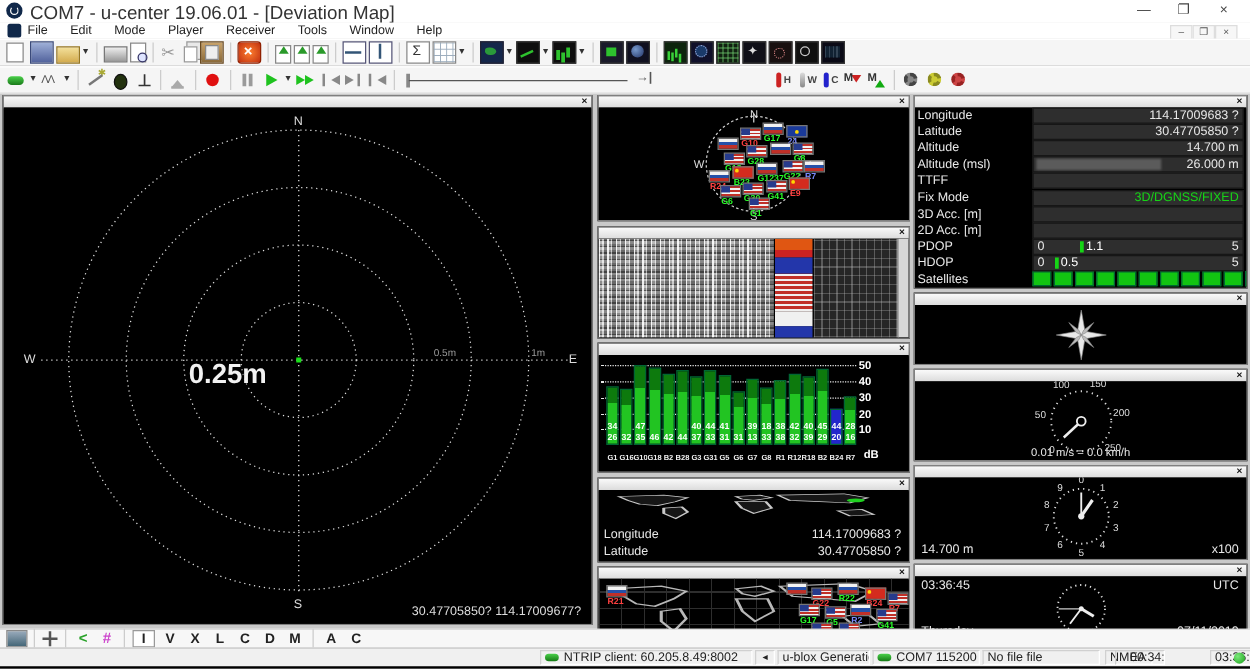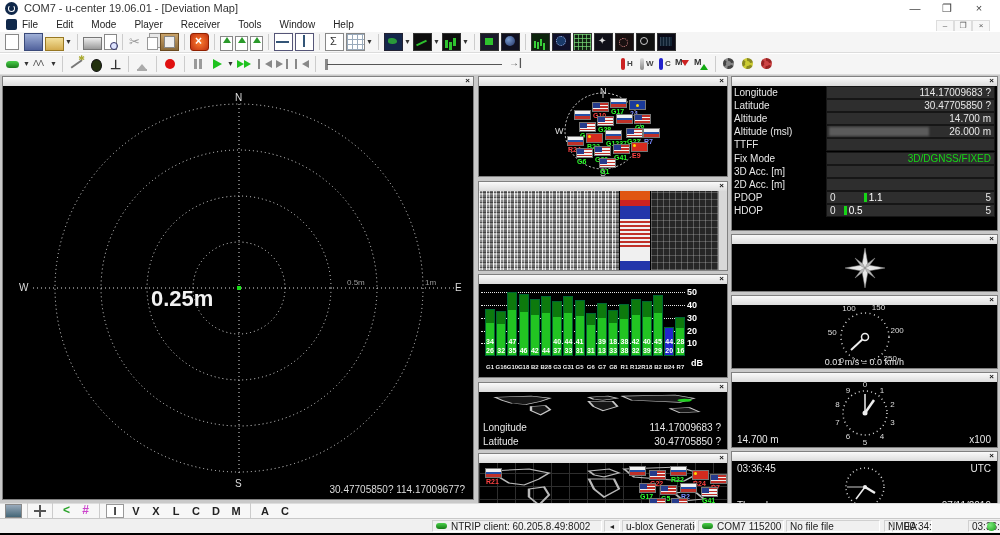--- a/index.html
+++ b/index.html
@@ -3,21 +3,21 @@
 <meta charset="utf-8">
 <style>
   html,body{margin:0;padding:0;background:#222;}
   #app{position:relative;width:1000px;height:535px;background:#c9c9c9;overflow:hidden;
        font-family:"Liberation Sans", sans-serif; -webkit-font-smoothing:antialiased;}
   .abs{position:absolute;}
   
   #titlebar{left:0;top:0;width:1000px;height:18px;background:#fff;border-bottom:1px solid #e8e8e8;}
   #app-logo{left:5px;top:2px;width:13px;height:13px;border-radius:50%;background:#10284a;}
   #app-logo::after{content:"";position:absolute;left:3px;top:3px;width:5px;height:5px;border:1.5px solid #fff;border-top-color:transparent;border-radius:50%;}
-  #title-text{left:24px;top:2px;font-size:11px;color:#333;}
+  #title-text{left:24px;top:2px;font-size:15px;color:#333;}
   .winbtn{top:1px;width:26px;height:15px;text-align:center;font-size:11px;color:#444;line-height:15px;}
   #banner{left:289px;top:0;width:197px;height:28px;background:#29b2dd;color:#0b2430;
           font-size:17px;font-weight:bold;text-align:center;line-height:28px;letter-spacing:1px;}
   #menubar{left:0;top:18px;width:1000px;height:13px;background:#fff;}
   #mdi-doc-icon{left:6px;top:1px;width:11px;height:11px;background:#10284a;border-radius:2px;}
   #menu-items{left:22px;top:0;height:13px;display:flex;gap:18px;font-size:10px;color:#222;align-items:center;}
   .mdi-btn{top:20px;width:16px;height:10px;font-size:8px;line-height:10px;text-align:center;color:#555;border:1px solid #ddd;background:#f7f7f7;}
   
   .toolbar{left:0;width:1000px;height:22px;background:#f5f5f5;border-top:1px solid #fff;border-bottom:1px solid #dcdcdc;display:flex;align-items:center;padding-left:4px;box-sizing:border-box;}
   #toolbar-file{top:31px;} #toolbar-player{top:53px;}
@@ -636,20 +636,36 @@
           <div class="dlabel">HDOP</div>
           <div class="dval" style="justify-content: space-between;">
             <span>0</span>
             <div style="position: absolute; left: 10%; top: 1px; height: 9px; display: flex; align-items: center;">
               <div style="width: 3px; height: 9px; background: rgb(22, 213, 22); margin-right: 2px;"></div>
               <span style="color: rgb(255, 255, 255); font-size: 10px;">0.5</span>
             </div>
             <span>5</span>
           </div>
         </div>
+        <div class="drow">
+          <div class="dlabel">Satellites</div>
+          <div style="display: flex; flex: 1 1 0%;">
+            <div class="sat-cell sat-g"></div>
+            <div class="sat-cell sat-g"></div>
+            <div class="sat-cell sat-g"></div>
+            <div class="sat-cell sat-g"></div>
+            <div class="sat-cell sat-g"></div>
+            <div class="sat-cell sat-g"></div>
+            <div class="sat-cell sat-g"></div>
+            <div class="sat-cell sat-g"></div>
+            <div class="sat-cell sat-g"></div>
+            <div class="sat-cell sat-g"></div>
+            <div class="sat-cell sat-g"></div>
+          </div>
+        </div>
       </div>
   </div>
 
   <div class="abs panel" style="left:731px;top:234px;width:267px;height:58px;">
     <div class="phead">
         <div class="x">×</div>
       </div>
     <div class="pbody">
       <svg class="svgabs" width="267" height="49">
         <g transform="translate(133,24)" fill="#e8e8e8" stroke="#888" stroke-width="0.5">

